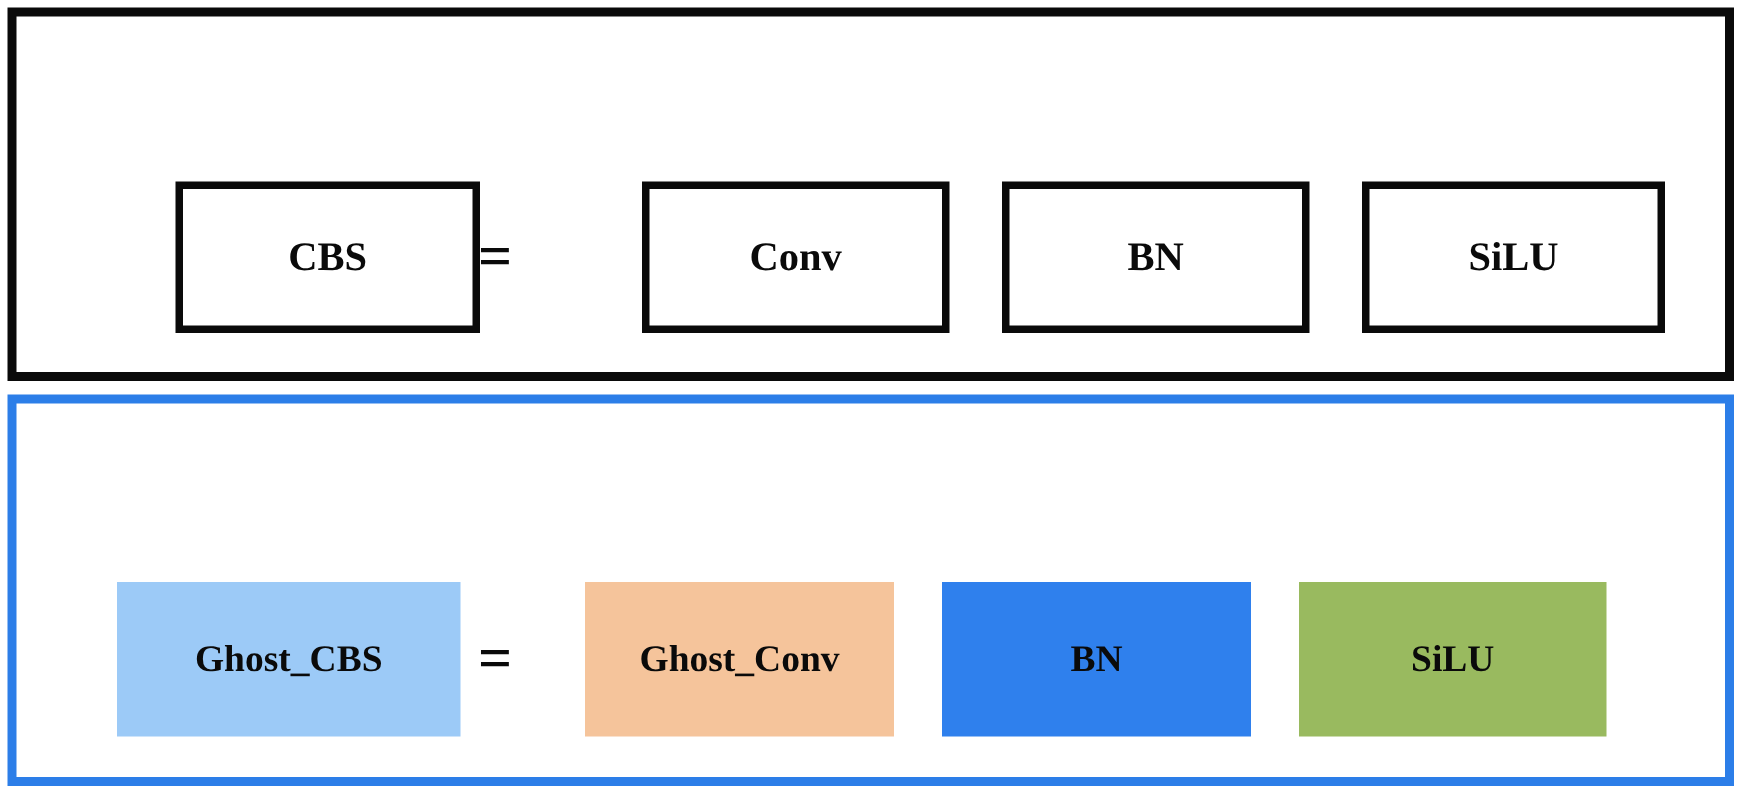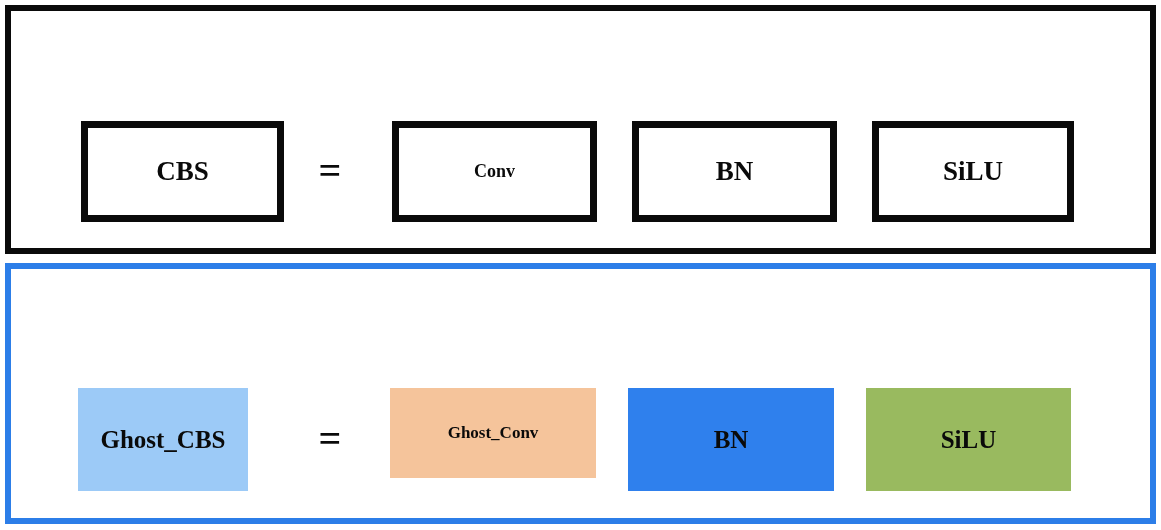--- a/index.html
+++ b/index.html
@@ -64,21 +64,22 @@
     box-sizing: border-box;
     display: flex;
     align-items: center;
     justify-content: center;
     font-weight: bold;
     color: #0a0a0a;
     white-space: nowrap;
   }
   .block.outlined {
     background: #ffffff;
-    border: 7px solid #f9a8d4;
+    border: 5px solid #f9a8d4;
+    margin-left: 36px;
   }
   .block.filled {
     border: none;
   }
 
   
   .equals {
     position: absolute;
     font-weight: bold;
     color: #0a0a0a;
@@ -86,28 +87,28 @@
     font-size: 40px;
     display: flex;
     align-items: center;
     justify-content: center;
     white-space: nowrap;
   }
 
   
   #box-cbs      { left: 81px;  top: 121px; width: 203px; height: 101px; font-size: 27px; }
   #eq-top       { left: 305px; top: 150px; width: 50px;  height: 42px; }
-  #box-conv     { left: 392px; top: 121px; width: 205px; height: 101px; font-size: 18px; }
+  #box-conv     { left: 392px; top: 121px; width: 205px; height: 101px; font-size: 27px; }
   #box-bn       { left: 632px; top: 121px; width: 205px; height: 101px; font-size: 27px; }
   #box-silu     { left: 872px; top: 121px; width: 202px; height: 101px; font-size: 27px; }
 
   
-  #box-ghost-cbs  { left: 78px;  top: 388px; width: 170px; height: 103px; font-size: 25px; }
+  #box-ghost-cbs  { left: 78px;  top: 388px; width: 229px; height: 103px; font-size: 25px; }
   #eq-bottom      { left: 305px; top: 418px; width: 50px;  height: 42px; }
-  #box-ghost-conv { left: 390px; top: 388px; width: 206px; height: 90px; font-size: 17px; }
+  #box-ghost-conv { left: 390px; top: 388px; width: 206px; height: 103px; font-size: 25px; }
   #box-ghost-bn   { left: 628px; top: 388px; width: 206px; height: 103px; font-size: 25px; }
   #box-ghost-silu { left: 866px; top: 388px; width: 205px; height: 103px; font-size: 25px; }
 </style>
 </head>
 <body>
 
 <div id="figure">
 
   <div class="panel" id="panel-before" style="border-color: rgb(10, 10, 10);"></div>
 

